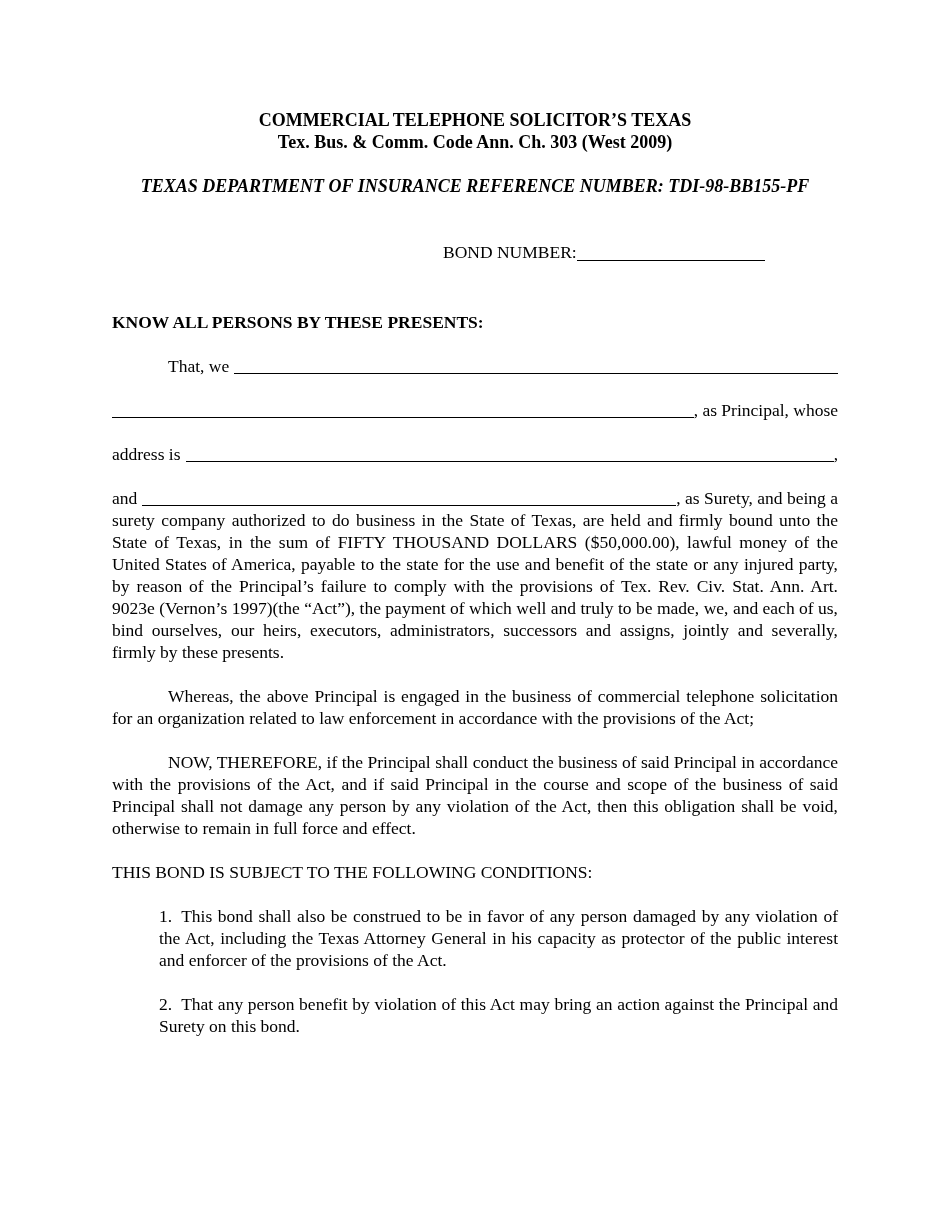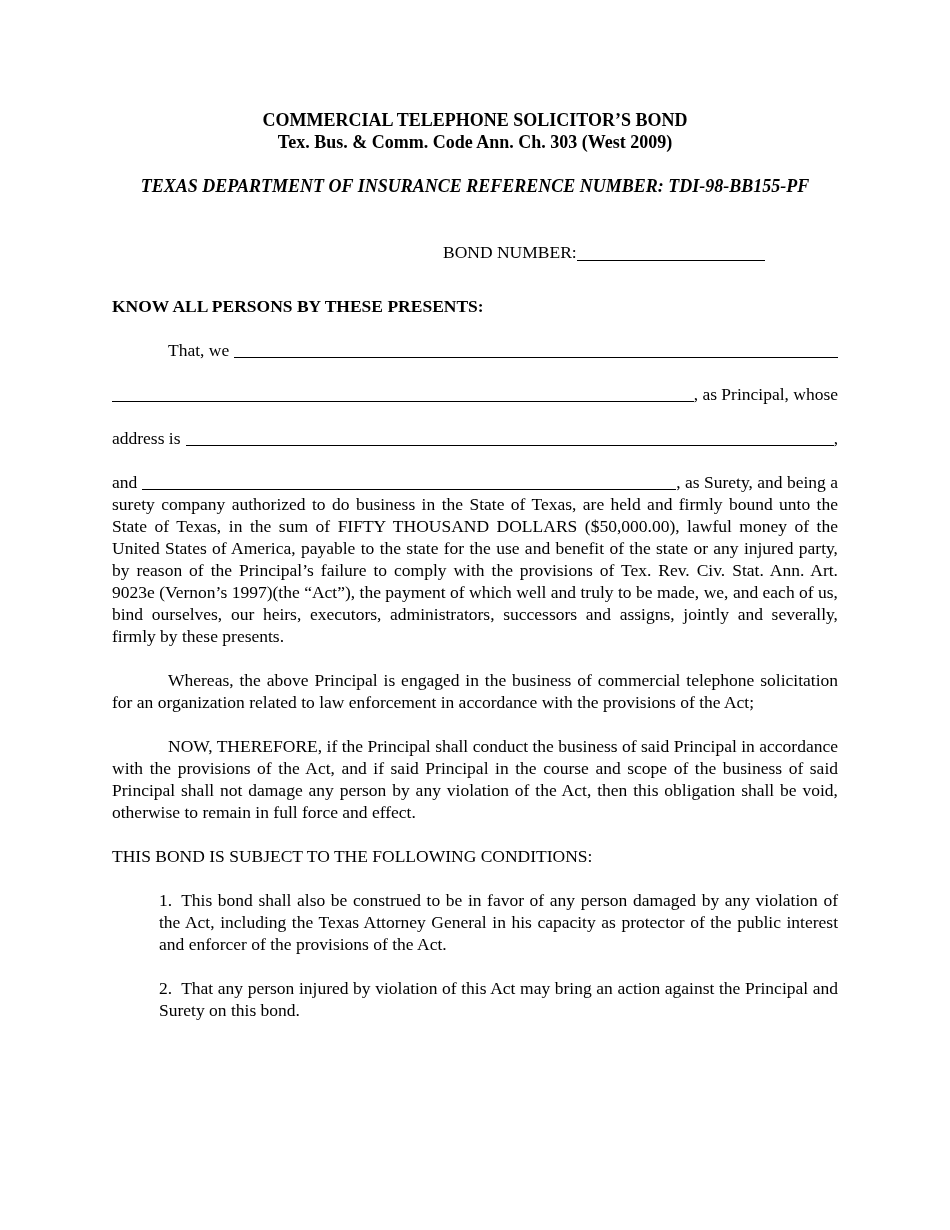--- a/index.html
+++ b/index.html
@@ -24,21 +24,21 @@
     font-weight: bold;
     line-height: 22px;
   }
   .ref-line {
     text-align: center;
     font-weight: bold;
     font-size: 18px;
     margin-bottom: 44px;
     font-style: italic;
   }
-  .bond-row { padding-left: 331px; margin-bottom: 32px; white-space: nowrap; }
+  .bond-row { padding-left: 331px; margin-bottom: 48px; white-space: nowrap; }
   .inline-blank {
     display: inline-block;
     width: 188px;
     height: 3px;
     border-bottom: 1.3px solid #000;
     vertical-align: -3px;
   }
   .opening { margin-bottom: 22px; font-weight: bold; }
   .fill-line { display: flex; margin-bottom: 22px; }
   .fill-line span.txt { white-space: pre; flex: 0 0 auto; font-family: Liberation Serif, serif; }
@@ -56,21 +56,21 @@
   .section-header { margin-bottom: 22px; }
   .cond { margin-left: 47px; text-align: justify; margin-bottom: 22px; }
   .cond .num { margin-right: 9px; }
 </style>
 </head>
 <body>
 
 <div class="page">
 
   <header class="doc-header">
-    <h1>COMMERCIAL TELEPHONE SOLICITOR’S BOND</h1>
+    <h1>COMMERCIAL TELEPHONE SOLICITOR’S TEXAS</h1>
     <h2>Tex. Bus. &amp; Comm. Code Ann. Ch. 303 (West 2009)</h2>
   </header>
 
   <p class="ref-line">TEXAS DEPARTMENT OF INSURANCE REFERENCE NUMBER: TDI-98-BB155-PF</p>
 
   <div class="bond-row"><span>BOND NUMBER:</span><span class="inline-blank"></span></div>
 
   <p class="opening">KNOW ALL PERSONS BY THESE PRESENTS:</p>
 
   <div class="fill-line indent-first">
@@ -99,15 +99,15 @@
 
 
   <p class="para indent">Whereas, the above Principal is engaged in the business of commercial telephone solicitation for an organization related to law enforcement in accordance with the provisions of the Act;</p>
 
   <p class="para indent">NOW, THEREFORE, if the Principal shall conduct the business of said Principal in accordance with the provisions of the Act, and if said Principal in the course and scope of the business of said Principal shall not damage any person by any violation of the Act, then this obligation shall be void, otherwise to remain in full force and effect.</p>
 
   <p class="section-header">THIS BOND IS SUBJECT TO THE FOLLOWING CONDITIONS:</p>
 
   <p class="cond"><span class="num">1.</span><span>This bond shall also be construed to be in favor of any person damaged by any violation of the Act, including the Texas Attorney General in his capacity as protector of the public interest and enforcer of the provisions of the Act.</span></p>
 
-  <p class="cond"><span class="num">2.</span><span>That any person injured by violation of this Act may bring an action against the Principal and Surety on this bond.</span></p>
+  <p class="cond"><span class="num">2.</span><span>That any person benefit by violation of this Act may bring an action against the Principal and Surety on this bond.</span></p>
 
 </div>
 
 </body></html>

